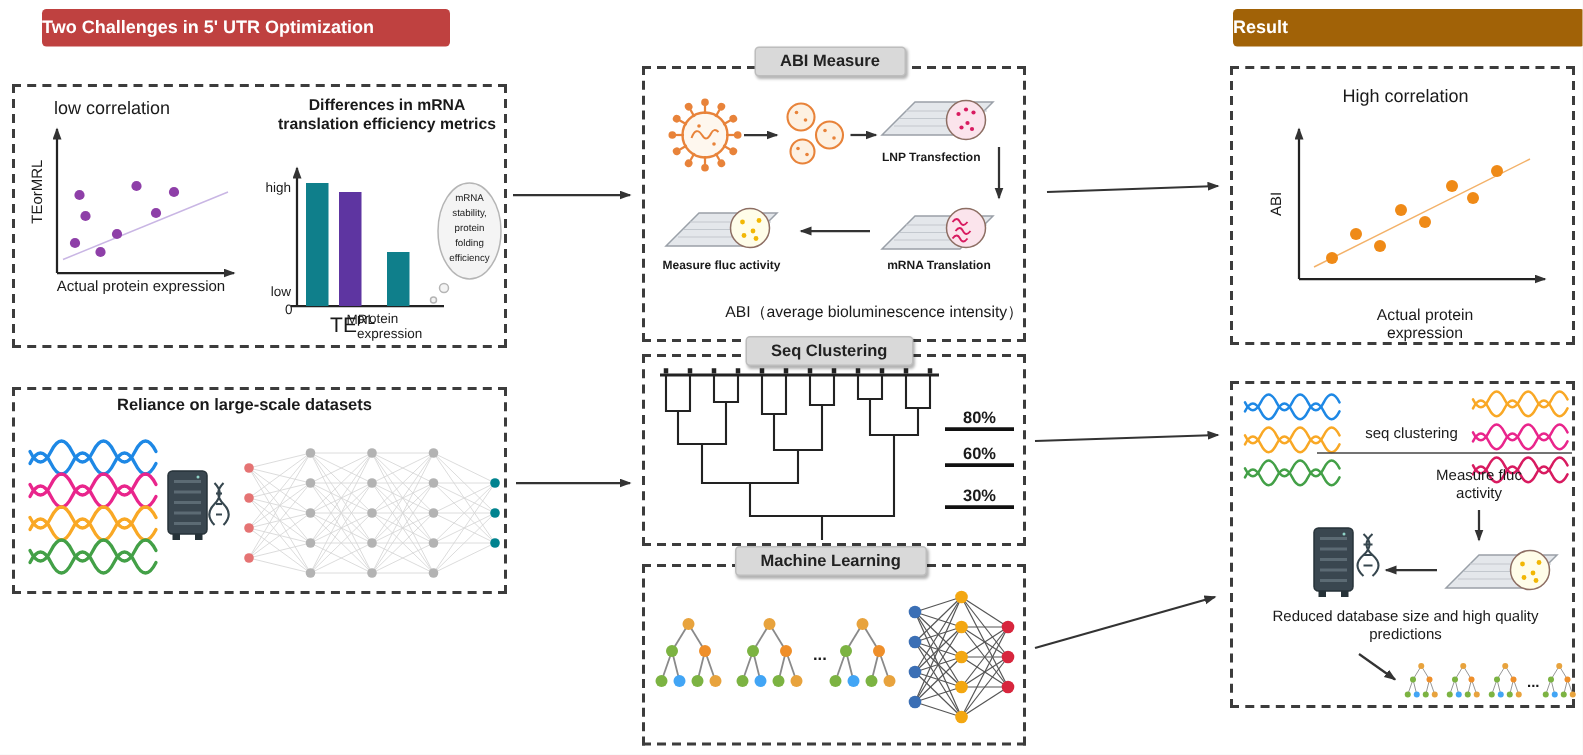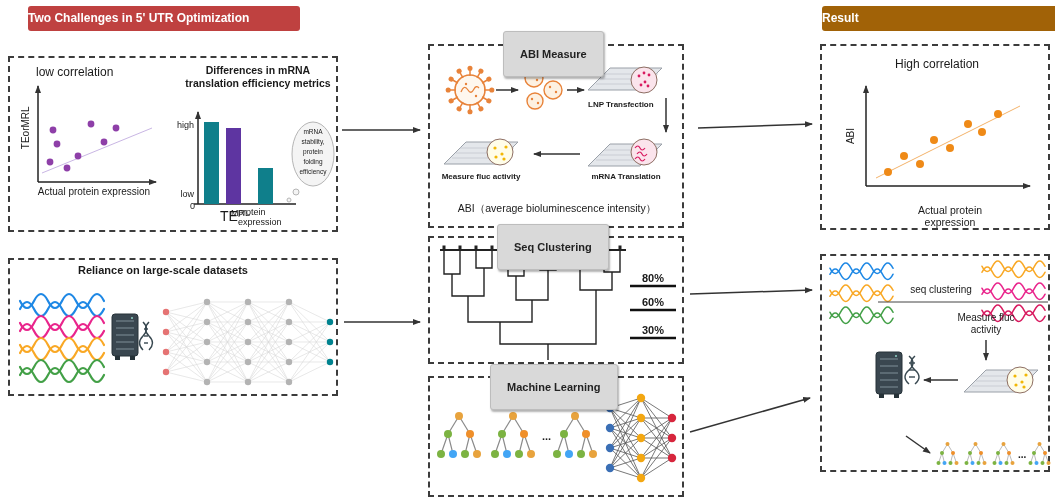--- a/index.html
+++ b/index.html
@@ -10,21 +10,21 @@
   #h-solutions{left:401px;top:6px;width:289px;background:#82b1d8}
   #h-result{left:822px;top:6px;width:235px;background:#a16207}
   .dbox{position:absolute;border:2px dashed #3c3c3c;background:#fff}
   #box1{left:8px;top:56px;width:330px;height:176px}
   #box2{left:8px;top:258px;width:330px;height:138px}
   #box3{left:428px;top:44px;width:256px;height:184px}
   #box4{left:428px;top:236px;width:256px;height:128px}
   #box5{left:428px;top:376px;width:256px;height:121px}
   #box6{left:820px;top:44px;width:230px;height:186px}
   #box7{left:820px;top:254px;width:230px;height:218px}
-  .gpill{position:absolute;background:#d9d9d9;border:1px solid #bdbdbd;color:#222;font-size:11px;font-weight:bold;padding:16px 16px;border-radius:3px;box-shadow:1px 1.5px 2px rgba(0,0,0,.3);z-index:3}
+  .gpill{position:absolute;background:#d9d9d9;border:1px solid #bdbdbd;color:#222;font-size:11px;font-weight:bold;padding:3px 16px;border-radius:3px;box-shadow:1px 1.5px 2px rgba(0,0,0,.3);z-index:3}
   #p-abi{left:503px;top:31px}
   #p-seq{left:497px;top:224px}
   #p-ml{left:490px;top:364px}
   .lbl{position:absolute;color:#1a1a1a;line-height:1.15}
   svg{position:absolute;overflow:visible}
   svg text{font-family:"Liberation Sans",sans-serif;fill:#1a1a1a}
   .t7{font-size:6.5px}
   .t9{font-size:9px}
   .t10{font-size:10px}
   .t11b{font-size:11px;font-weight:bold}
@@ -43,21 +43,21 @@
   #cat-pe{left:228px;top:150px;width:56px;text-align:left;font-size:9px;line-height:1.1}
   
   #b2-title{left:68px;top:4px;width:200px;text-align:left;font-size:11px;font-weight:bold}
   #b2-art{left:0;top:32px}
   #b2-nn{left:148px;top:30px}
   
   #b3-art{left:0;top:0}
   #lb-lnp{left:158px;top:54px;width:76px;text-align:left;font-size:8px;font-weight:bold}
   #lb-mrna{left:158px;top:126px;width:76px;text-align:center;font-size:8px;font-weight:bold}
   #lb-fluc{left:8px;top:126px;width:86px;text-align:center;font-size:8px;font-weight:bold}
-  #b3-caption{left:2px;top:156px;width:250px;text-align:center;font-size:10.5px}
+  #b3-caption{left:2px;top:156px;width:250px;text-align:right;font-size:10.5px}
   
   #b4-art{left:0;top:0}
   
   #b5-art{left:0;top:0}
   #b5-nn{left:172px;top:8px}
   
   #b6-title{left:45px;top:12px;width:140px;text-align:center;font-size:12px}
   #b6-svg{left:8px;top:30px}
   #b6-xlab{left:72px;top:158px;width:112px;text-align:center;font-size:10.5px}
   
@@ -563,20 +563,21 @@
       </g>
       <line class="flow" x1="84" y1="180" x2="108" y2="197" marker-end="url(#arw)"></line>
       <use href="#tree-g" transform="translate(114,184) scale(0.5)"></use>
       <use href="#tree-g" transform="translate(142,184) scale(0.5)"></use>
       <use href="#tree-g" transform="translate(170,184) scale(0.5)"></use>
       <text x="196" y="202" class="t10" style="font-weight:bold">...</text>
       <use href="#tree-g" transform="translate(206,184) scale(0.5)"></use>
     </svg>
     <div class="lbl" id="b7-seq">seq clustering</div>
     <div class="lbl" id="b7-fluc">Measure fluc activity</div>
+    <div class="lbl" id="b7-caption">Reduced database size and high quality predictions</div>
   </div>
 
   <div class="gpill" id="p-abi">ABI Measure</div>
   <div class="gpill" id="p-seq">Seq Clustering</div>
   <div class="gpill" id="p-ml">Machine Learning</div>
 
   <svg class="overlay" width="1055" height="503">
     <line class="flow" x1="342" y1="130" x2="420" y2="130" marker-end="url(#arw)"></line>
     <line class="flow" x1="344" y1="322" x2="420" y2="322" marker-end="url(#arw)"></line>
     <line class="flow" x1="698" y1="128" x2="812" y2="124" marker-end="url(#arw)"></line>

